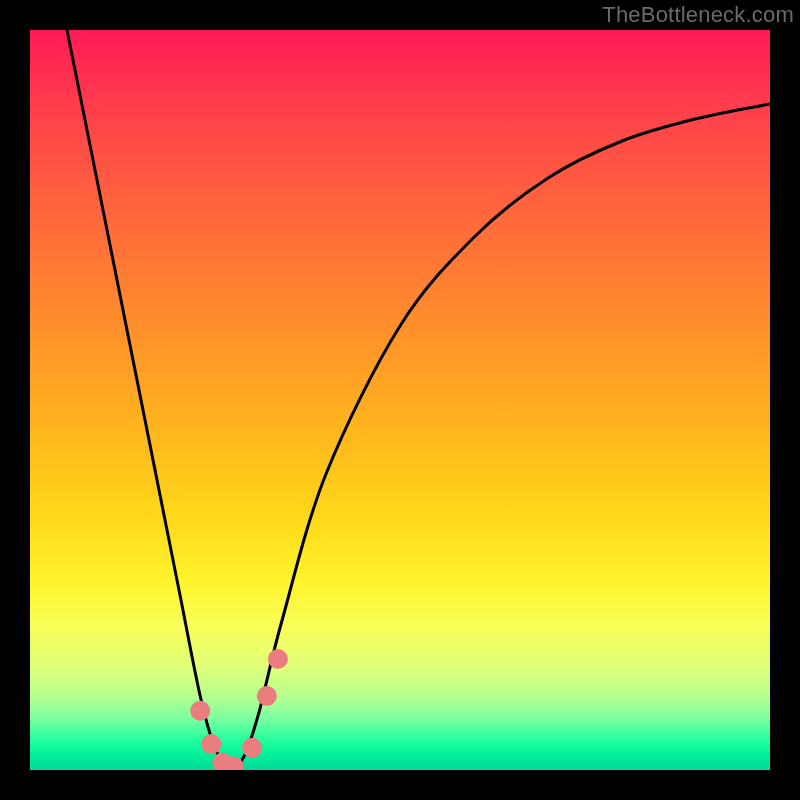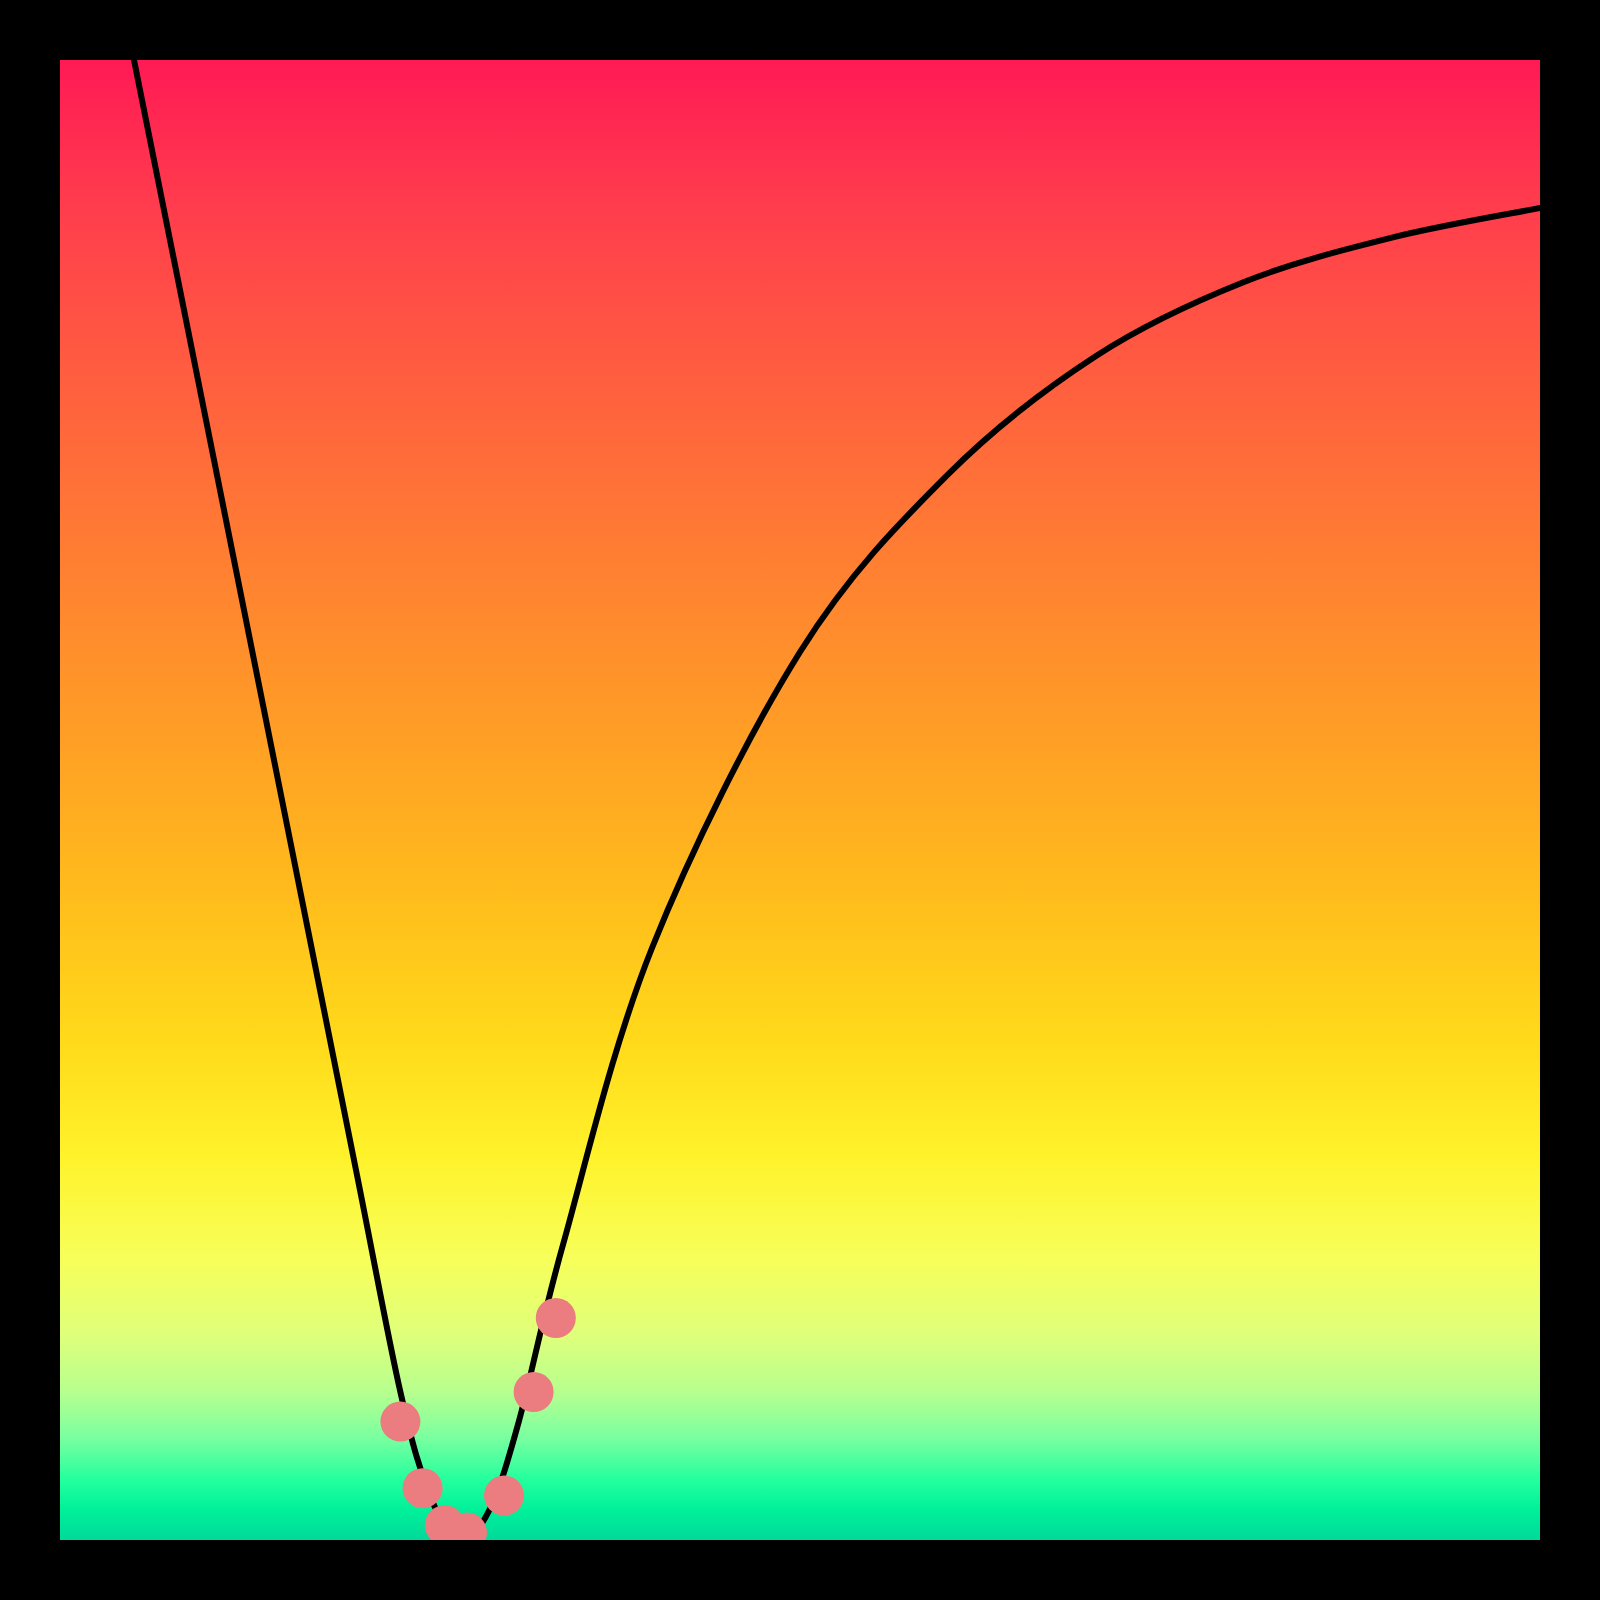--- a/index.html
+++ b/index.html
@@ -62,20 +62,21 @@
     color: #6a6a6a;
     font-size: 22px;
     letter-spacing: 0.2px;
     user-select: none;
   }
 </style>
 </head>
 <body>
 
 <div class="frame">
+  <div class="watermark">TheBottleneck.com</div>
   <div class="plot">
     <div class="gradient"></div>
     <svg class="curves" viewBox="0 0 740 740" preserveAspectRatio="none">
       <g id="curve-group">
           <path d="M 37,0 C 43.166666666666664,30.833333333333332 61.666666666666664,123.33333333333334 74,185 C 86.33333333333333,246.66666666666666 98.66666666666667,308.3333333333333 111,370 C 123.33333333333333,431.6666666666667 138.13333333333333,505.6666666666667 148,555 C 157.86666666666667,604.3333333333334 164.03333333333336,638.8666666666667 170.20000000000002,666 C 176.36666666666667,693.1333333333333 180.06666666666666,705.4666666666666 185,717.8 C 189.93333333333334,730.1333333333333 194.86666666666667,738.7666666666667 199.8,740 C 204.73333333333335,741.2333333333333 209.66666666666666,735.0666666666667 214.6,725.2 C 219.53333333333333,715.3333333333334 223.23333333333335,703 229.4,680.8 C 235.56666666666666,658.5999999999999 240.50000000000003,631.4666666666667 251.60000000000002,592 C 262.70000000000005,552.5333333333333 276.26666666666665,493.3333333333333 296,444 C 315.73333333333335,394.6666666666667 345.3333333333333,335.46666666666664 370,296 C 394.6666666666667,256.53333333333336 419.3333333333333,231.8666666666667 444,207.20000000000005 C 468.6666666666667,182.5333333333334 493.3333333333333,164.03333333333333 518,148 C 542.6666666666666,131.96666666666667 567.3333333333334,120.86666666666667 592,111 C 616.6666666666666,101.13333333333333 641.3333333333334,94.96666666666663 666,88.79999999999995 C 690.6666666666666,82.63333333333328 727.6666666666666,76.46666666666665 740,74" fill="none" stroke="#000000" stroke-width="3" stroke-linecap="round"></path>
         </g>
       <g id="marker-group">
           <circle cx="170.20000000000002" cy="680.8" r="10" fill="#eb7c7f"></circle>
           <circle cx="181.29999999999998" cy="714.1" r="10" fill="#eb7c7f"></circle>
           <circle cx="192.4" cy="732.6" r="10" fill="#eb7c7f"></circle>

